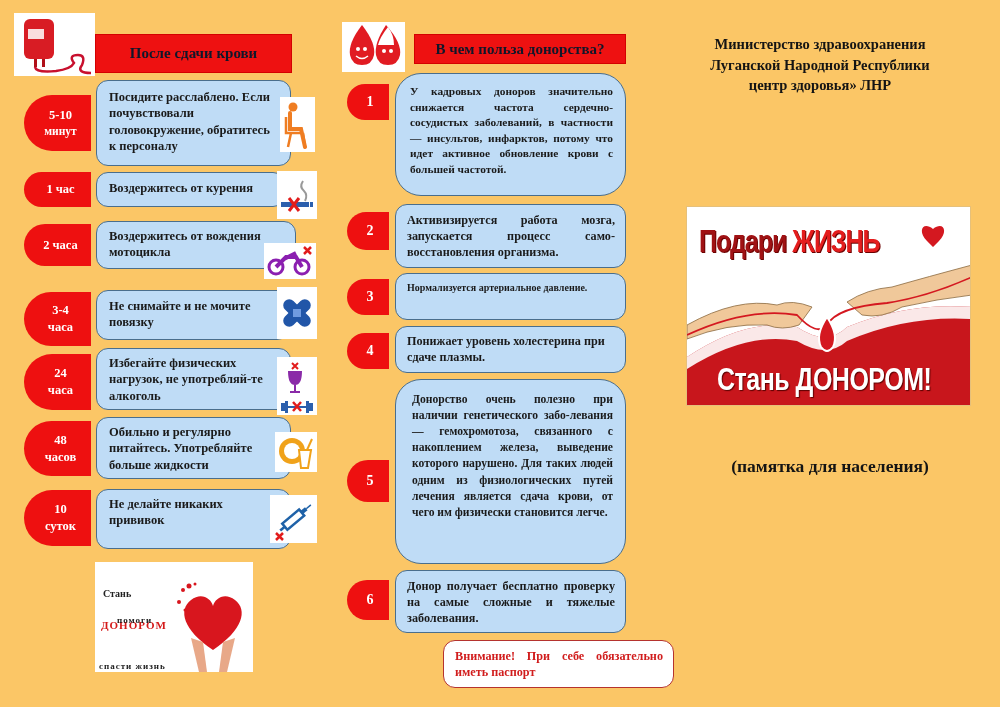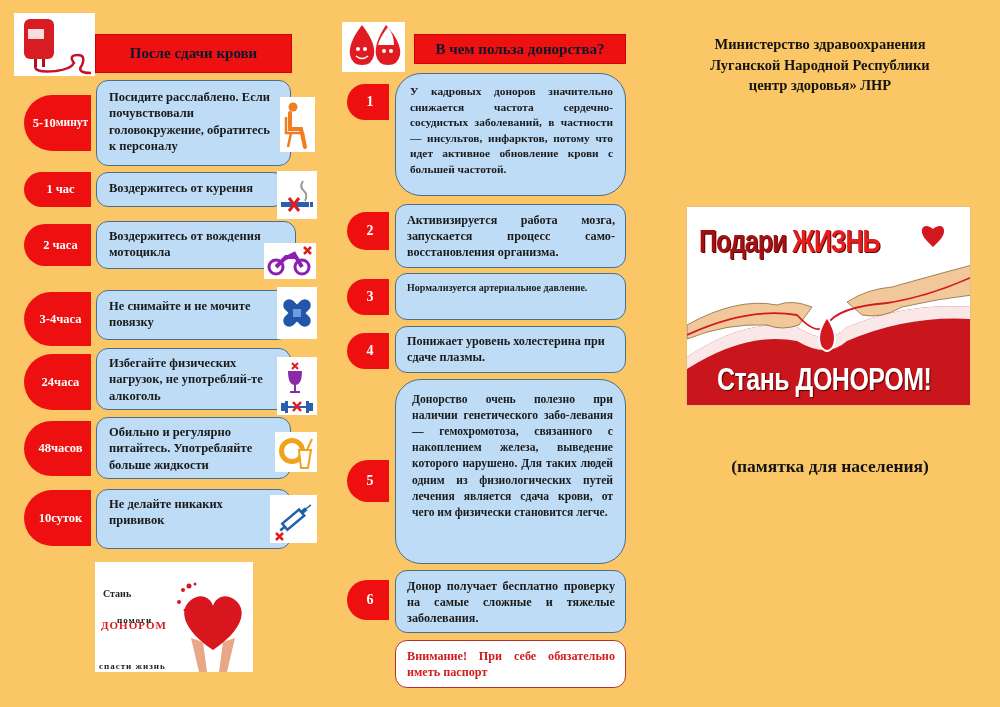--- a/index.html
+++ b/index.html
@@ -31,20 +31,21 @@
   
   .tab {
     position: absolute;
     background: #ee1010;
     color: #fff;
     font-weight: bold;
     font-size: 12.5px;
     line-height: 1.35;
     text-align: center;
     display: flex; align-items: center; justify-content: center;
+    flex-direction: column;
     border-radius: 999px 0 0 999px;
     padding-left: 6px;
   }
   .num-tab {
     position: absolute;
     background: #ee1010;
     color: #fff;
     font-weight: bold;
     font-size: 14px;
     display: flex; align-items: center; justify-content: center;
@@ -69,20 +70,21 @@
     background: #fff;
     border: 1.5px solid #b5332e;
     border-radius: 12px;
     color: #d11d1d;
     font-weight: bold;
     font-size: 12.5px;
     line-height: 1.35;
     padding: 6px 10px;
     text-align: justify;
     text-align-last: left;
+    margin-left: 48px;
   }
   .org {
     position: absolute;
     left: 660px; top: 34px; width: 320px;
     text-align: center;
     font-weight: bold;
     font-size: 14.5px;
     line-height: 1.42;
   }
   .memo {

